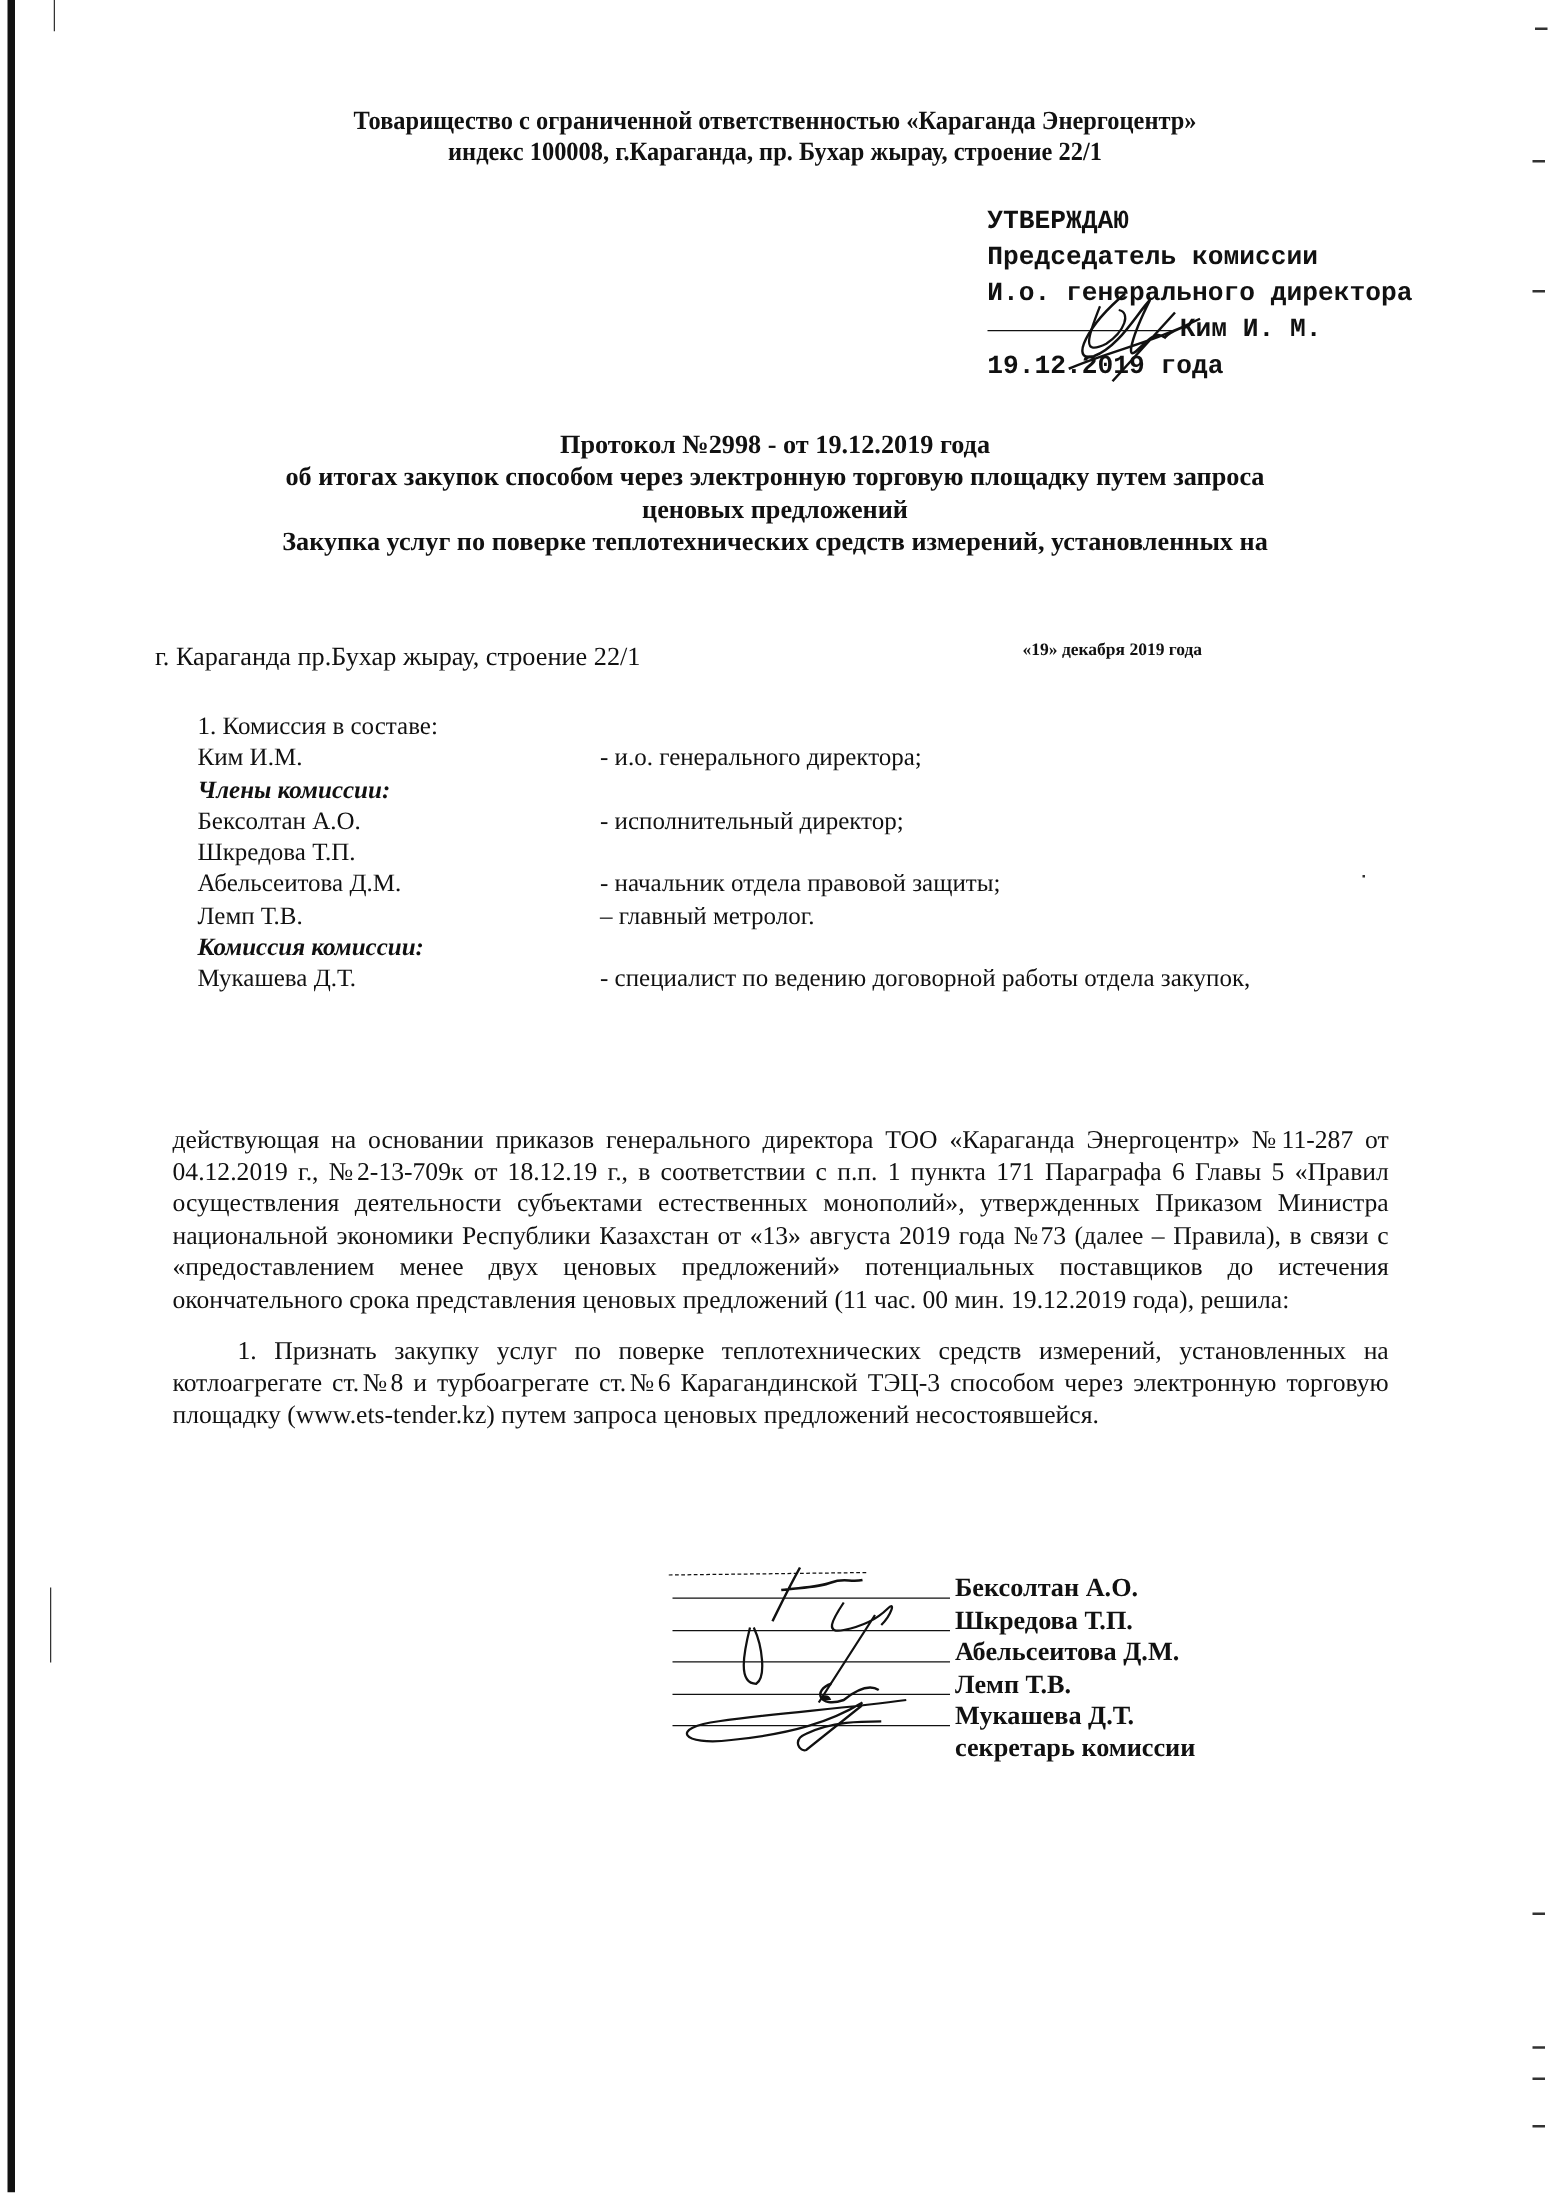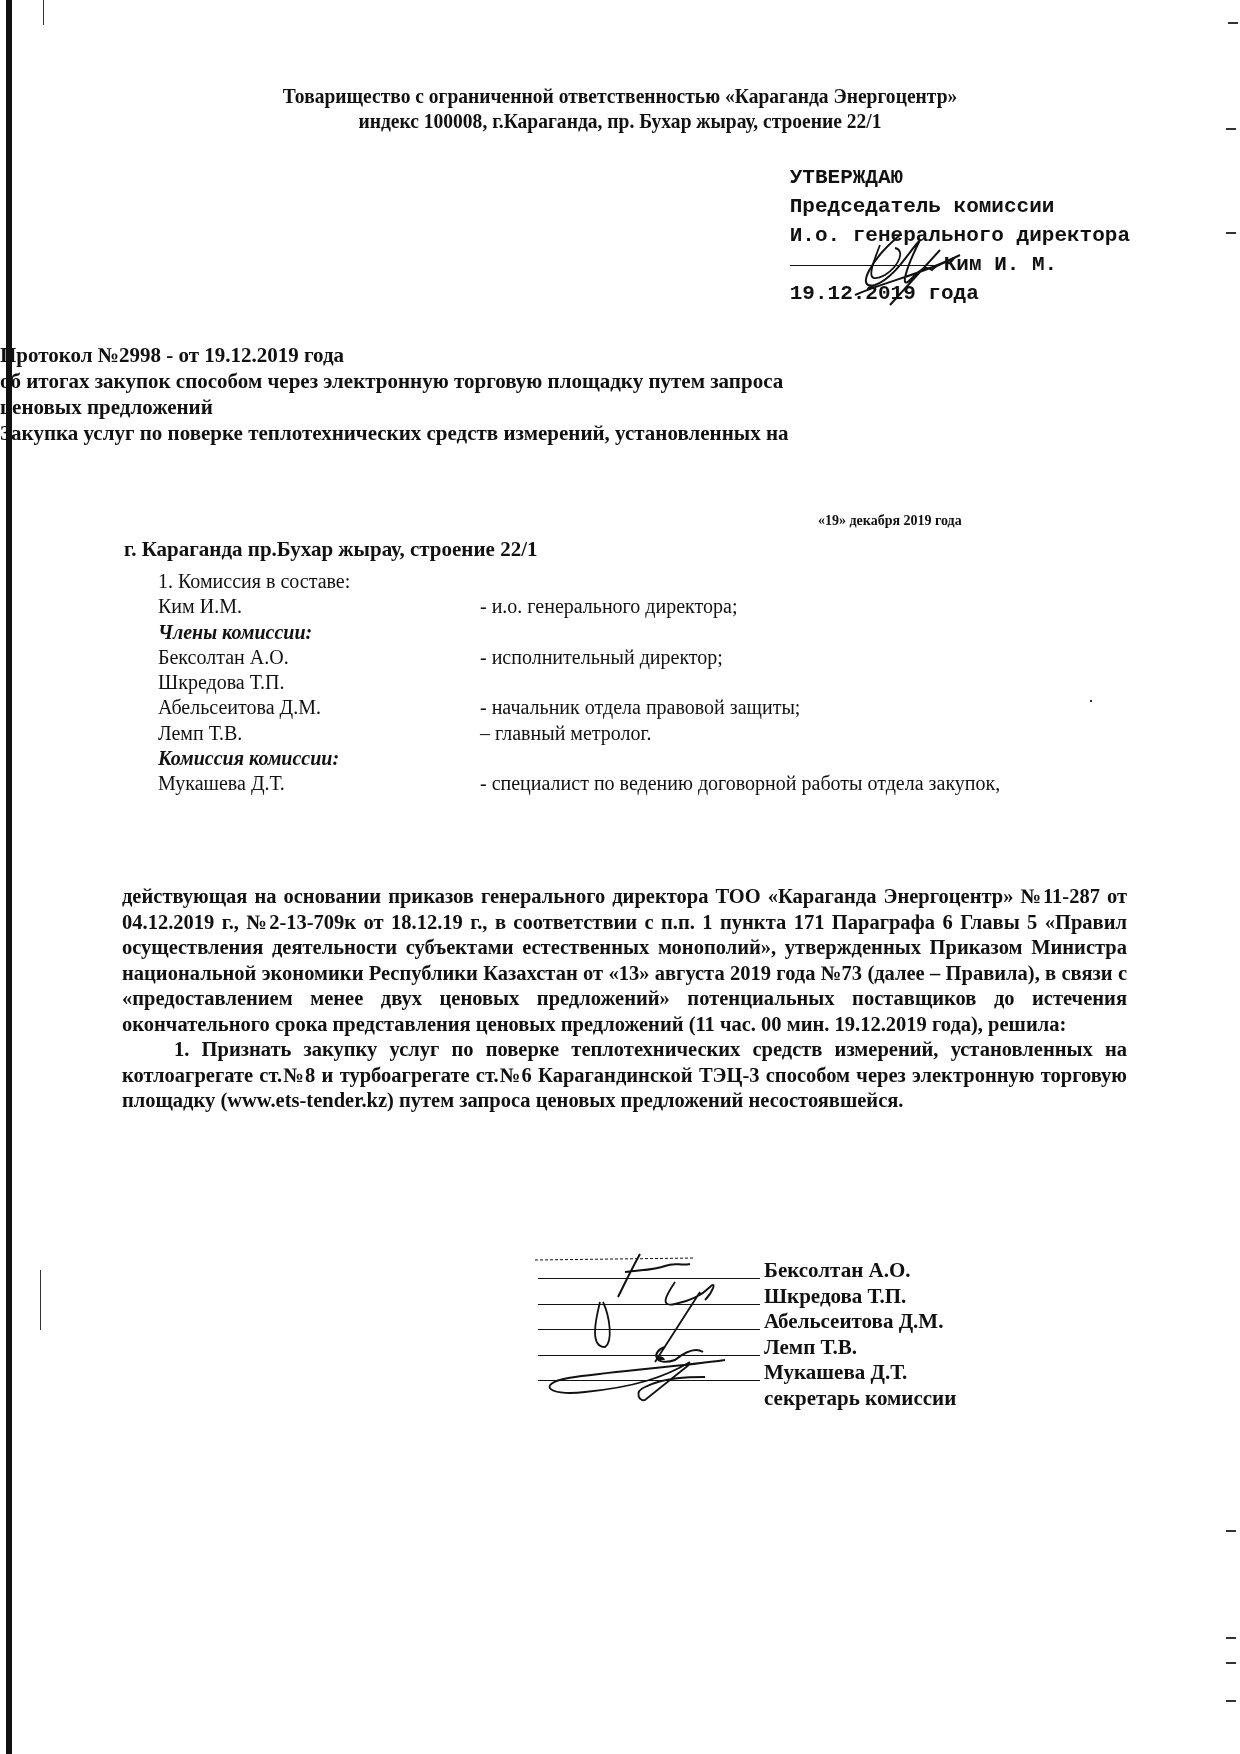--- a/index.html
+++ b/index.html
@@ -3,29 +3,29 @@
 <meta charset="utf-8">
 <style>
   html, body { margin: 0; padding: 0; background: #ffffff; }
   body { width: 1240px; height: 1754px; position: relative; overflow: hidden;
          font-family: "Liberation Serif", "DejaVu Serif", serif; color: #111; }
   .scan-edge { position: absolute; left: 6px; top: 0; width: 6px; height: 1754px; background: #111; }
   .abs { position: absolute; }
   .org { left: 0; width: 1240px; top: 84px; text-align: center; font-size: 21px; font-weight: bold; line-height: 25px; transform: scaleX(0.93); transform-origin: 620px 0; }
   .approve { right: 110px; top: 163px; font-size: 21px; font-weight: bold; line-height: 29px; font-family: Liberation Mono, monospace; }
   .approve .line-sig { display:inline-block; width: 150px; border-bottom: 1.5px solid #111; margin-right: 4px; height: 1px; vertical-align: 4px; }
-  .title { left: 0; width: 1240px; top: 342px; font-size: 21px; font-weight: bold; line-height: 26px; }
-  .place { left: 124px; top: 513px; font-size: 21px; font-weight: bold; margin-top: 24px; }
+  .title { left: 0; width: 1240px; top: 342px; text-align: center; font-size: 21px; font-weight: bold; line-height: 26px; }
+  .place { left: 124px; top: 513px; font-size: 21px; font-weight: normal; }
   .date  { left: 818px; top: 513px; font-size: 14px; font-weight: bold; }
   .comm { left: 158px; top: 569px; font-size: 20px; line-height: 25.3px; width: 980px; }
   .comm .row { position: relative; height: 25.3px; white-space: nowrap; }
   .comm .role { position: absolute; left: 322px; top: 0; }
   .comm .hdr { font-weight: bold; font-style: italic; }
   .para { left: 122px; top: 884px; width: 1005px; font-size: 20.5px; line-height: 25.5px; text-align: justify; }
-  .para p { margin: 0; font-weight: bold; }
+  .para p { margin: 16px; }
   .para .indent { text-indent: 52px; }
   .sigblock { left: 530px; top: 1258px; width: 520px; }
   .sigrow { position: relative; height: 25.5px; }
   .sigline { position: absolute; left: 8px; width: 222px; top: 20px; border-bottom: 1.5px solid #111; }
   .signame { position: absolute; left: 234px; top: 0; font-size: 21px; font-weight: bold; white-space: nowrap; }
   svg.scrawl { position: absolute; overflow: visible; pointer-events: none; }
   .speck { position: absolute; background: #333; width: 2px; height: 2px; }
   .tick { position: absolute; background: #333; width: 10px; height: 2px; }
 </style>
 </head>

